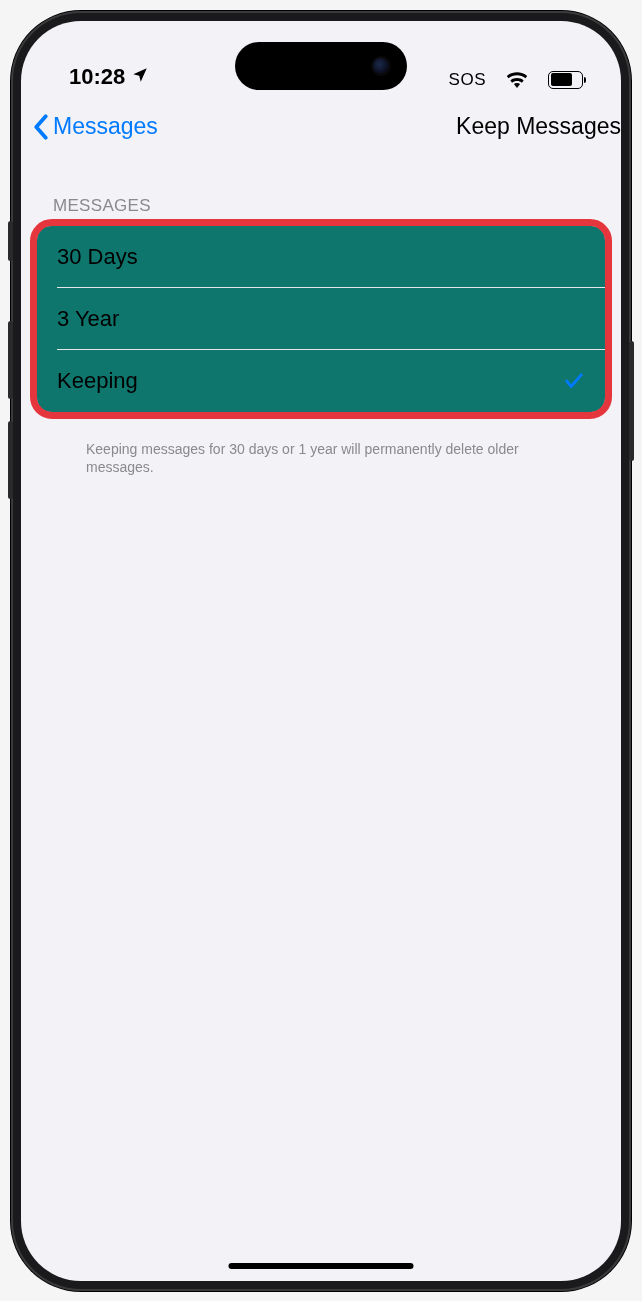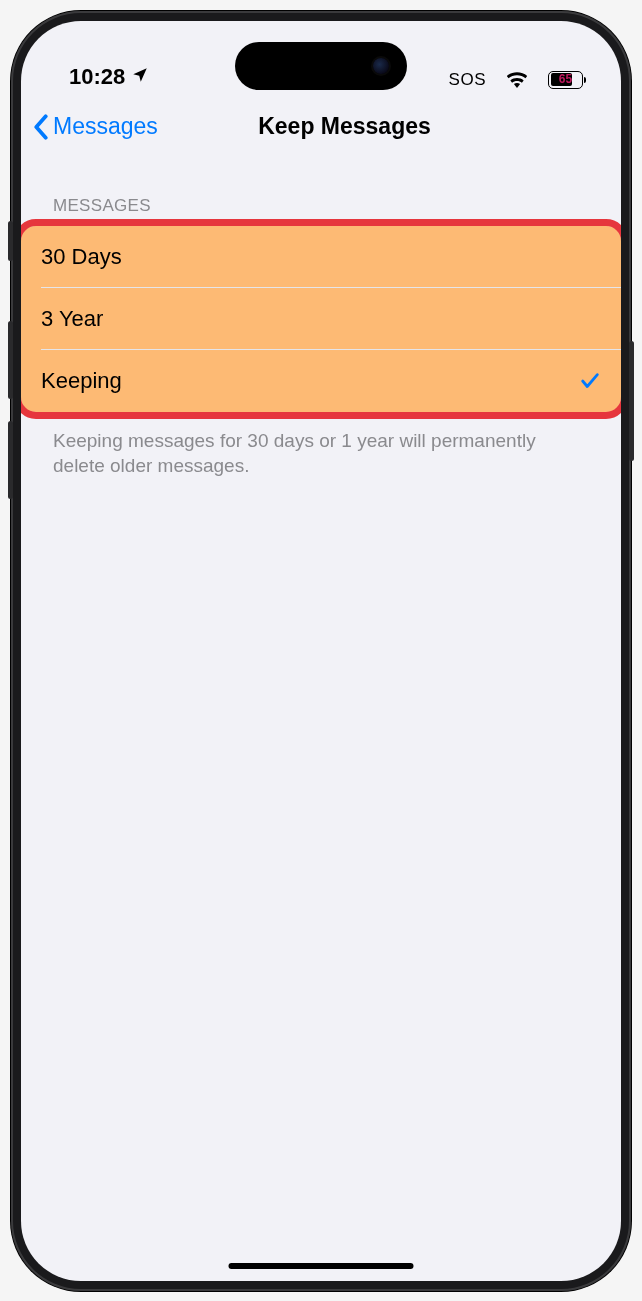--- a/index.html
+++ b/index.html
@@ -119,21 +119,21 @@
       width: 65%;
       background: #000;
       border-radius: 2px;
     }
     .battery-text {
       position: absolute;
       width: 100%;
       text-align: center;
       font-size: 12px;
       font-weight: 700;
-      color: #be185d;
+      color: #000000;
       z-index: 2;
       mix-blend-mode: difference;
       line-height: 15px;
     }
     .nav-bar {
       height: 62px;
       position: relative;
       display: flex;
       align-items: center;
     }
@@ -144,38 +144,38 @@
       align-items: center;
       color: #007aff;
       font-size: 23px;
       gap: 4px;
     }
     .chevron-left svg {
       display: block;
     }
     .nav-title {
       width: 100%;
-      text-align: center;
+      text-align: right;
       font-size: 23px;
-      font-weight: 700;
+      font-weight: 400;
       margin-left: 47px;
     }
     .content {
       padding: 0;
     }
     .section-header {
       padding: 38px 32px 10px 32px;
       font-size: 17px;
       color: #8a8a8e;
       letter-spacing: 0.3px;
       text-transform: uppercase;
     }
     .list-group {
-      background: #fdba74;
-      margin: 0 0;
+      background: #0f766e;
+      margin: 0 16px;
       border-radius: 14px;
       overflow: visible;
       position: relative;
     }
     .highlight-box {
       position: absolute;
       top: -7px;
       left: -7px;
       right: -7px;
       bottom: -7px;
@@ -200,24 +200,25 @@
       bottom: 0;
       left: 20px;
       right: 0;
       height: 1px;
       background: #e5e5ea;
     }
     .checkmark svg {
       display: block;
     }
     .section-footer {
-      padding: 16px 32px;
-      font-size: 19px;
+      padding: 28px 32px;
+      font-size: 14px;
       color: #8a8a8e;
       line-height: 1.35;
+      margin-left: 33px;
     }
     .home-indicator {
       position: absolute;
       bottom: 12px;
       left: 50%;
       transform: translateX(-50%);
       width: 185px;
       height: 6px;
       background: #000;
       border-radius: 3px;

